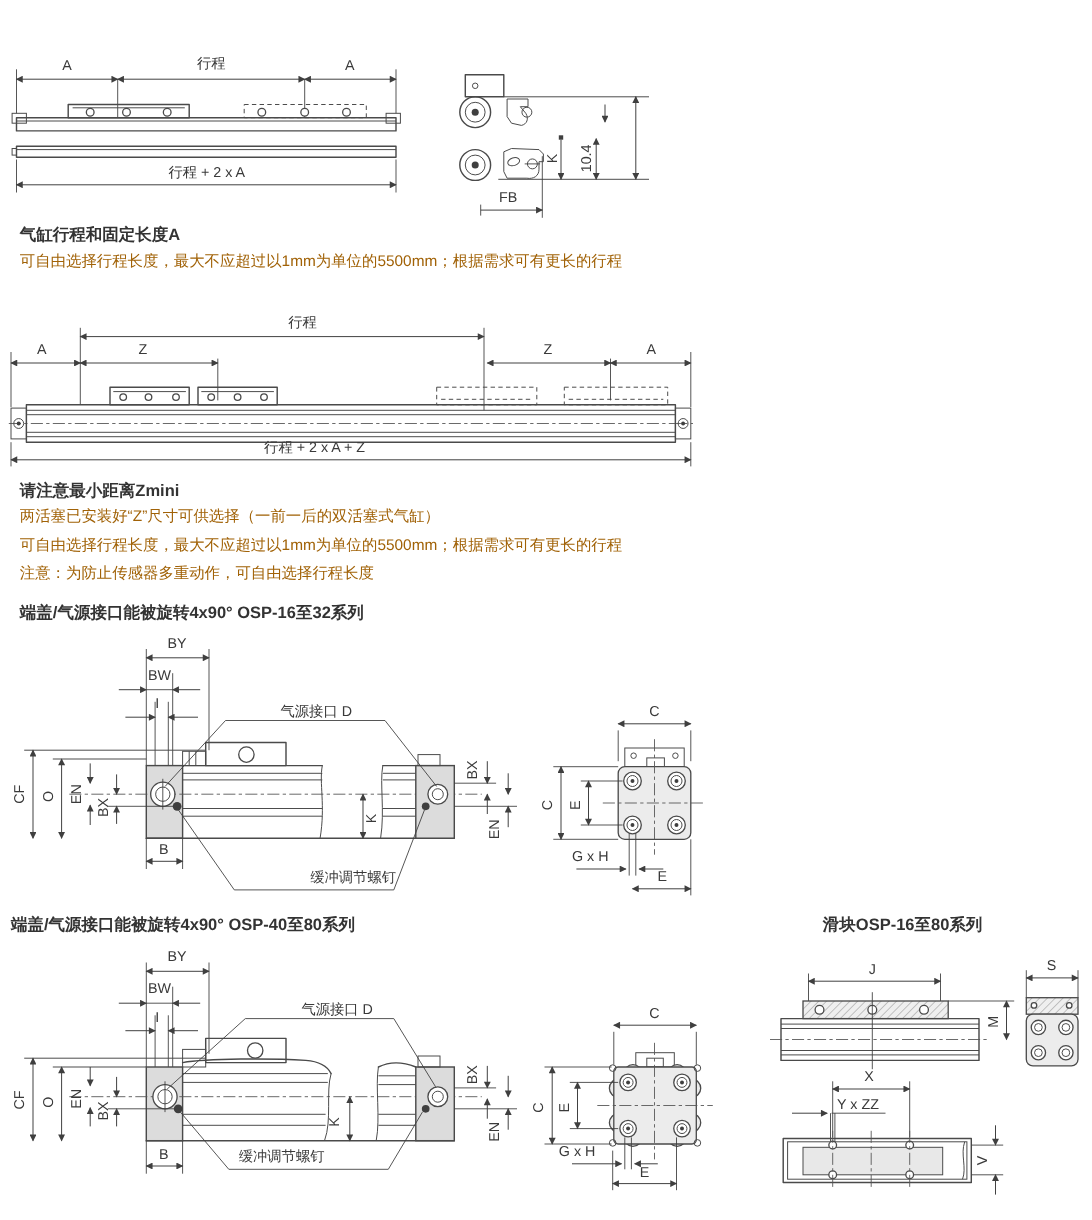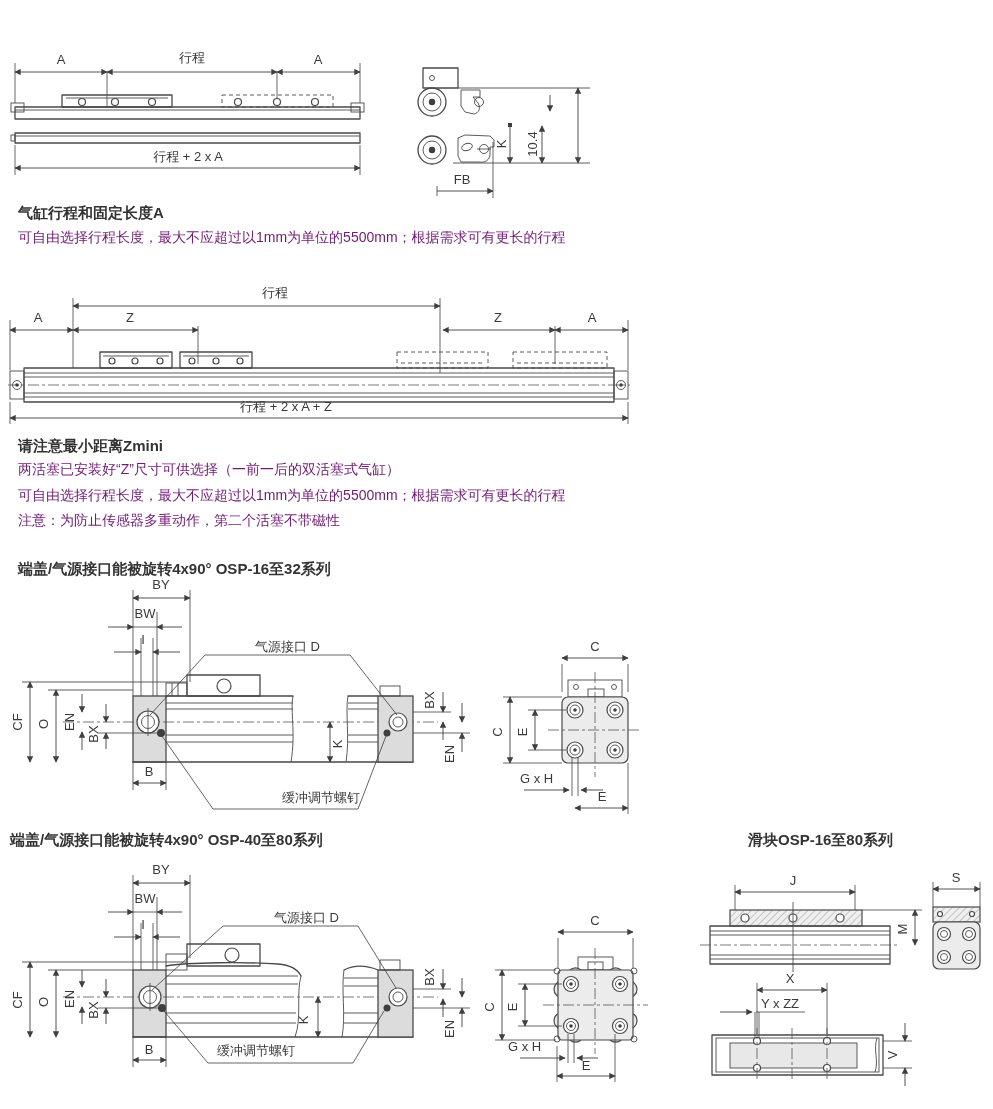--- a/index.html
+++ b/index.html
@@ -2,21 +2,21 @@
 <html><head>
 <meta charset="utf-8">
 <style>
   html,body{margin:0;padding:0;}
   body{
     width:993px;height:1109px;position:relative;background:#ffffff;
     font-family:"Liberation Sans",sans-serif;color:#3a3a3a;overflow:hidden;
   }
   .abs{position:absolute;}
   .h{font-weight:bold;font-size:15px;white-space:nowrap;color:#333;text-align:right;}
-  .p{font-size:14px;white-space:nowrap;color:#701a75;}
+  .p{font-size:14px;white-space:nowrap;color:#a16207;}
   svg{display:block;overflow:visible;}
   svg text{font-family:"Liberation Sans",sans-serif;font-size:13px;fill:#3a3a3a;}
   .ol{fill:none;stroke:#4a4a4a;stroke-width:1.3;stroke-linejoin:round;stroke-linecap:round;}
   .ol2{fill:none;stroke:#4a4a4a;stroke-width:0.9;}
   .dim{fill:none;stroke:#3f3f3f;stroke-width:0.9;}
   .ext{fill:none;stroke:#3f3f3f;stroke-width:0.8;}
   .cl{fill:none;stroke:#555;stroke-width:0.8;stroke-dasharray:11 3 3 3;}
   .dashed{stroke-dasharray:4 3;}
   .cap{fill:#dcdcdc;stroke:#4a4a4a;stroke-width:1.3;}
   .lt{fill:#ececec;stroke:#4a4a4a;stroke-width:1.2;}
@@ -196,23 +196,23 @@
     <line class="ext" x1="2" y1="124" x2="2" y2="146"></line>
     <line class="ext" x1="620" y1="124" x2="620" y2="146"></line>
     <line class="dim" x1="2" y1="140" x2="620" y2="140" marker-start="url(#ar)" marker-end="url(#ar)"></line>
     <text x="278" y="133" text-anchor="middle">行程 + 2 x A + Z</text>
   </g>
 </svg>
 
 <div class="abs h" style="left:18px;top:437px">请注意最小距离Zmini</div>
 <div class="abs p" style="left:18px;top:461px">两活塞已安装好“Z”尺寸可供选择（一前一后的双活塞式气缸）</div>
 <div class="abs p" style="left:18px;top:487px">可自由选择行程长度，最大不应超过以1mm为单位的5500mm；根据需求可有更长的行程</div>
-<div class="abs p" style="left:18px;top:512px">注意：为防止传感器多重动作，第二个活塞不带磁性</div>
-
-<div class="abs h" style="left:18px;top:560px">端盖/气源接口能被旋转4x90° OSP-16至32系列</div>
+<div class="abs p" style="left:18px;top:512px">注意：为防止传感器多重动作，可自由选择行程长度</div>
+
+<div class="abs h" style="left:18px;top:548px">端盖/气源接口能被旋转4x90° OSP-16至32系列</div>
 
 <svg class="abs" style="left:8px;top:572px" width="680" height="258" viewBox="0 0 680 258">
 
   <g>
     <line class="ext" x1="125" y1="18" x2="125" y2="124"></line>
     <line class="ext" x1="182" y1="18" x2="182" y2="110"></line>
     <line class="dim" x1="125" y1="26" x2="182" y2="26" marker-start="url(#ar)" marker-end="url(#ar)"></line>
     <text x="153" y="17" text-anchor="middle">BY</text>
   </g>
   <g>

